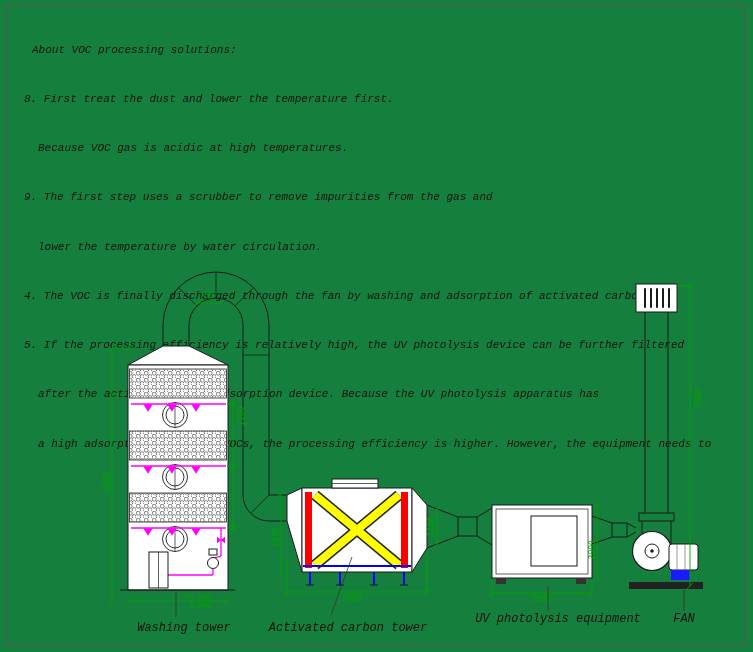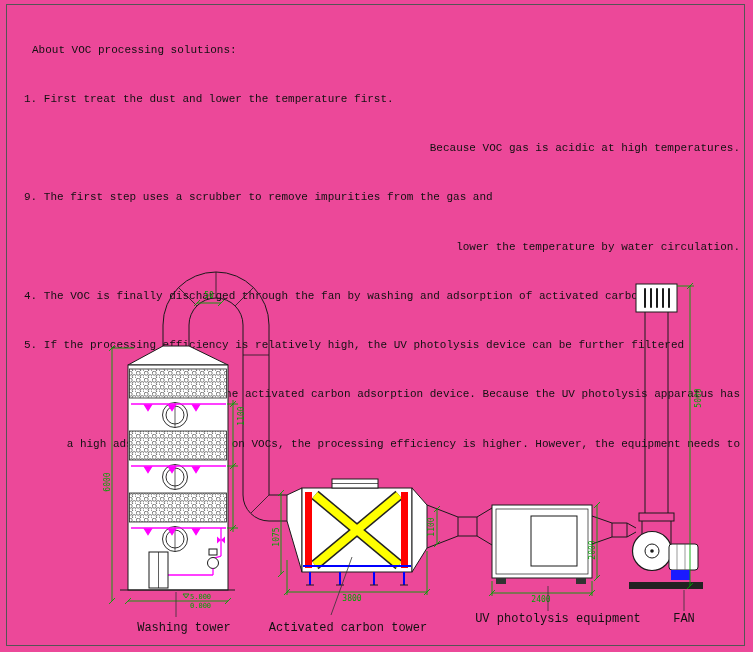--- a/index.html
+++ b/index.html
@@ -1,35 +1,35 @@
 <!DOCTYPE html>
 <html><head>
 <meta charset="utf-8">
 <style>
   html,body{margin:0;padding:0;background:#fff;}
-  .page{position:relative;width:753px;height:652px;background:#ec4899;overflow:hidden;
-        font-family:"Liberation Mono",monospace;}
+  .page{position:relative;width:753px;height:652px;background:#15803d;overflow:hidden;
+        font-family:"Liberation Mono",monospace;font-style:italic;}
   .frame{position:absolute;left:6px;top:4px;width:739px;height:642px;border:1px solid #555;box-sizing:border-box;}
   .notes{position:absolute;left:24px;top:9px;width:716px;font-size:11px;line-height:16.4px;color:#111;white-space:pre;}
   .notes .t{padding-left:8px;}
-  .notes .c2{padding-left:14px;text-align:right;}
+  .notes .c2{padding-left:14px;}
   svg.diag{position:absolute;left:0;top:0;}
   .dim{font-size:8px;fill:#00a300;font-family:"DejaVu Sans Mono",monospace;}
   .dims{font-size:7px;fill:#00a300;font-family:"DejaVu Sans Mono",monospace;}
   .lbl{font-size:12px;fill:#111;font-family:"Liberation Mono",monospace;}
 </style>
 </head>
 <body>
 
 <div class="page">
   <div class="frame"></div>
 
   <div class="notes">
     <div class="t">About VOC processing solutions:</div>
-    <div class="n">1. First treat the dust and lower the temperature first.</div>
+    <div class="n">8. First treat the dust and lower the temperature first.</div>
     <div class="c2">Because VOC gas is acidic at high temperatures.</div>
     <div class="n">9. The first step uses a scrubber to remove impurities from the gas and</div>
     <div class="c2">lower the temperature by water circulation.</div>
     <div class="n">4. The VOC is finally discharged through the fan by washing and adsorption of activated carbon.</div>
     <div class="n">5. If the processing efficiency is relatively high, the UV photolysis device can be further filtered</div>
     <div class="c2">after the activated carbon adsorption device. Because the UV photolysis apparatus has</div>
     <div class="c2">a high adsorption effect on VOCs, the processing efficiency is higher. However, the equipment needs to</div>
     
     
   </div>

